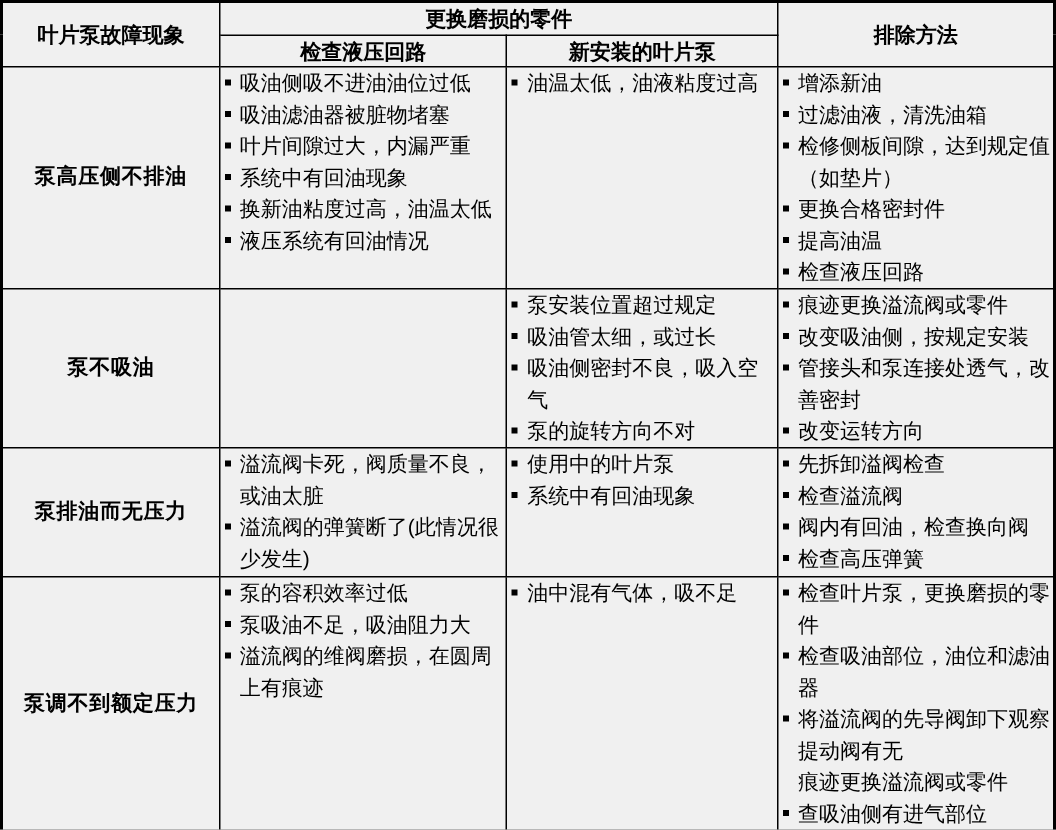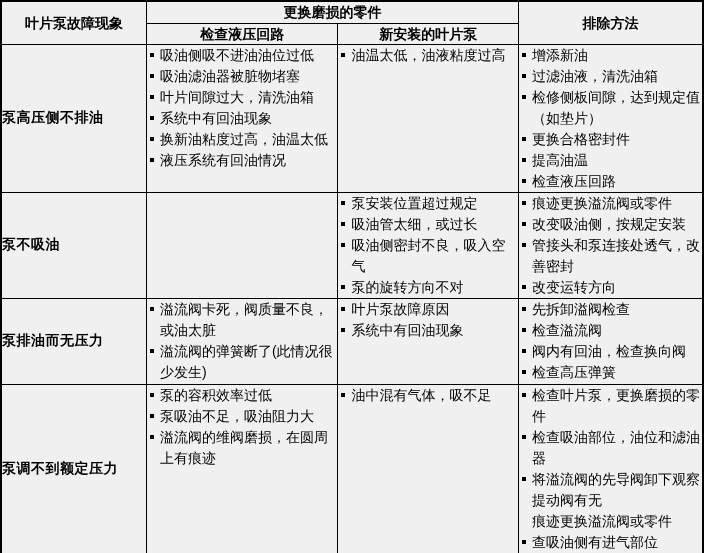--- a/index.html
+++ b/index.html
@@ -30,21 +30,21 @@
     overflow: hidden;
   }
   th.hdr {
     font-weight: bold;
     text-align: center;
     vertical-align: middle;
     line-height: 20px;
   }
   td.phen {
     font-weight: bold;
-    text-align: left;
+    text-align: center;
     vertical-align: middle;
     letter-spacing: 0.5px;
   }
   td.cell {
     vertical-align: top;
     padding: 1px 3px 0 4px;
     margin-left: 22px;
   }
   .bullets { margin: 0; }
   .bi {
@@ -86,21 +86,21 @@
       </tr>
     </thead>
     <tbody>
 
       <tr style="height:145px">
         <td class="phen">泵高压侧不排油</td>
         <td class="cell">
           <div class="bullets">
             <div class="bi">吸油侧吸不进油油位过低</div>
             <div class="bi">吸油滤油器被脏物堵塞</div>
-            <div class="bi">叶片间隙过大，清洗油箱</div>
+            <div class="bi">叶片间隙过大，内漏严重</div>
             <div class="bi">系统中有回油现象</div>
             <div class="bi">换新油粘度过高，油温太低</div>
             <div class="bi">液压系统有回油情况</div>
           </div>
         </td>
         <td class="cell">
           <div class="bullets">
             <div class="bi">油温太低，油液粘度过高</div>
           </div>
         </td>
@@ -140,21 +140,21 @@
       <tr style="height:86px">
         <td class="phen">泵排油而无压力</td>
         <td class="cell">
           <div class="bullets">
             <div class="bi">溢流阀卡死，阀质量不良，或油太脏</div>
             <div class="bi">溢流阀的弹簧断了(此情况很少发生)</div>
           </div>
         </td>
         <td class="cell">
           <div class="bullets">
-            <div class="bi">叶片泵故障原因</div>
+            <div class="bi">使用中的叶片泵</div>
             <div class="bi">系统中有回油现象</div>
           </div>
         </td>
         <td class="cell">
           <div class="bullets">
             <div class="bi">先拆卸溢阀检查</div>
             <div class="bi">检查溢流阀</div>
             <div class="bi">阀内有回油，检查换向阀</div>
             <div class="bi">检查高压弹簧</div>
           </div>

